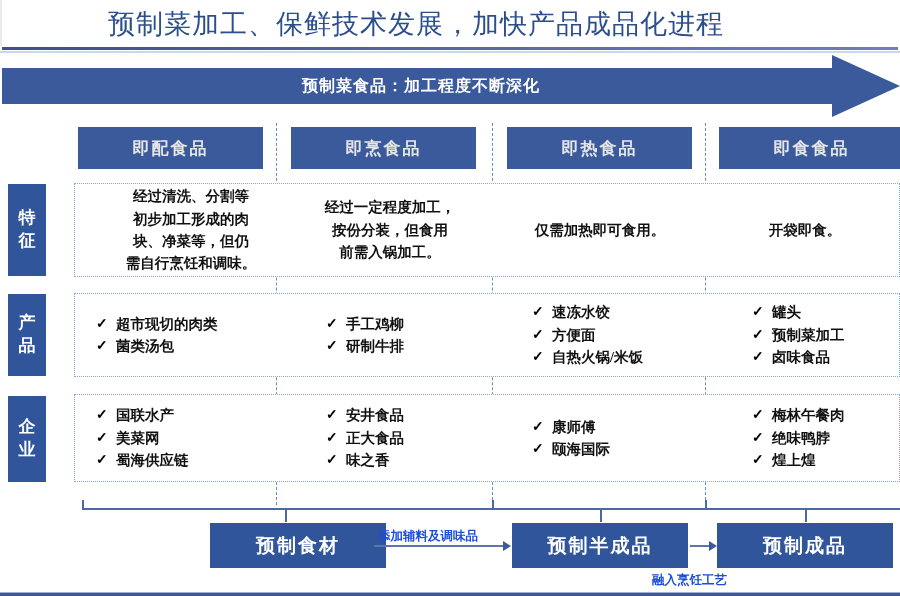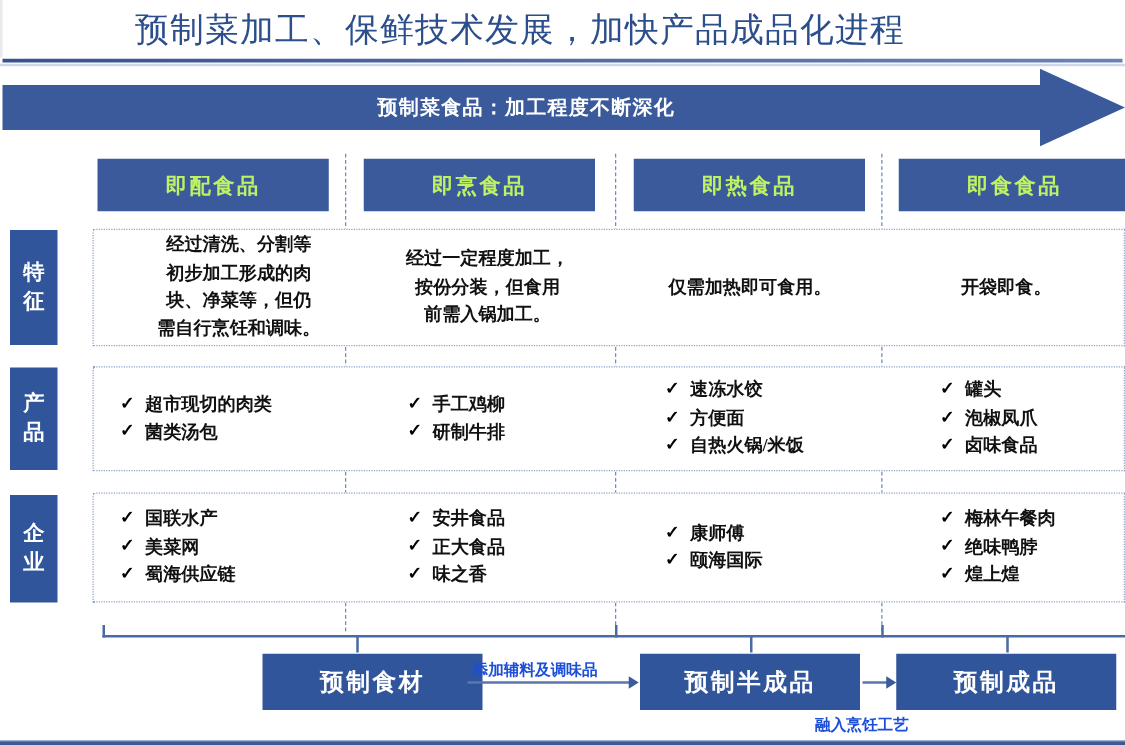--- a/index.html
+++ b/index.html
@@ -56,21 +56,21 @@
     font-weight: 700;
     font-family: "Liberation Serif", "DejaVu Serif", serif;
   }
 
   
   .col-head {
     position: absolute;
     height: 42px;
     background: #3a5a9b;
     display: flex; align-items: center; justify-content: center;
-    color: #bef264; font-size: 17px; font-weight: 700;
+    color: #e5e5e5; font-size: 17px; font-weight: 700;
     letter-spacing: 2px;
     font-family: "Liberation Serif", "DejaVu Serif", serif;
   }
 
   
   .row-label {
     position: absolute;
     left: 8px; width: 38px;
     background: #30559b;
     color: #ffffff;
@@ -267,21 +267,21 @@
   </div>
 
   <div class="cell left" style="left:752px; top:293px; width:148px; height:84px;">
     <div class="lines">
       <div class="bullet">
           <span class="tick">✓</span>
           <span>罐头</span>
         </div>
       <div class="bullet">
           <span class="tick">✓</span>
-          <span>泡椒凤爪</span>
+          <span>预制菜加工</span>
         </div>
       <div class="bullet">
           <span class="tick">✓</span>
           <span>卤味食品</span>
         </div>
     </div>
   </div>
 
   <div class="row-label" style="top:396px; height:86px;">
     <span>企</span>

